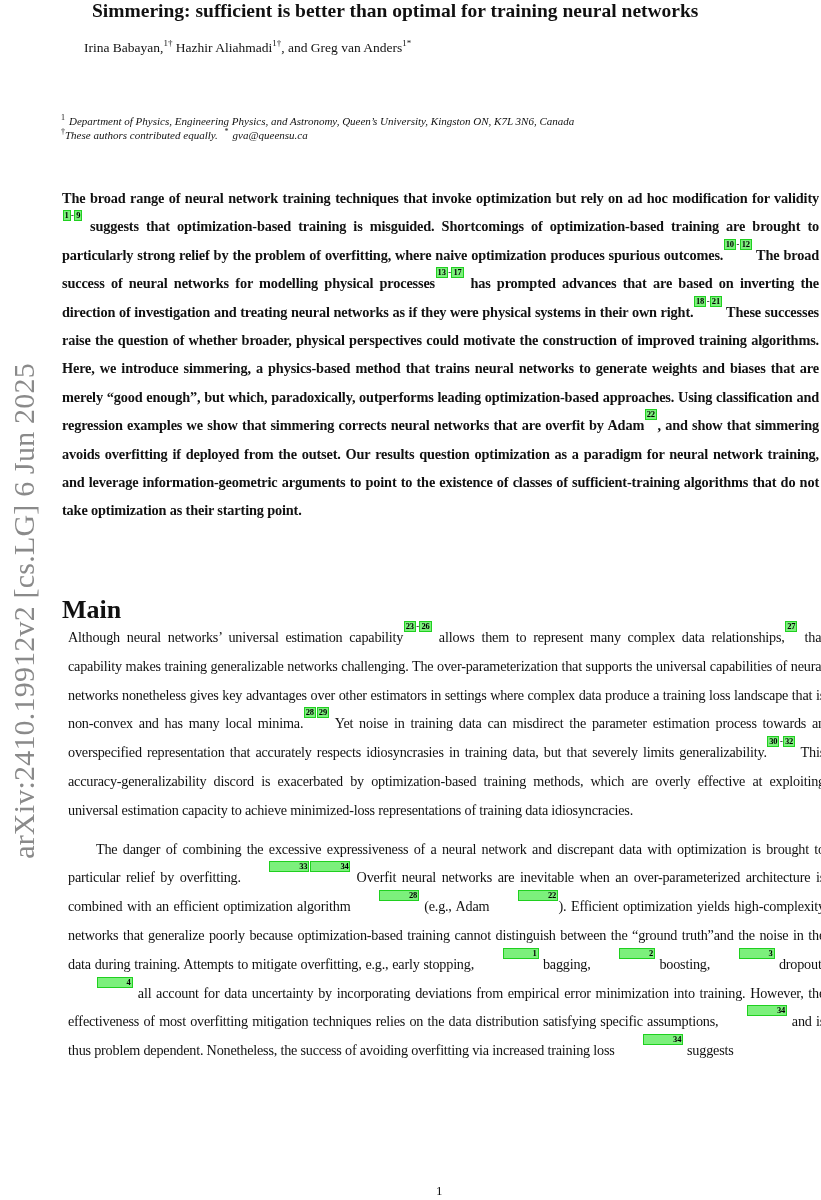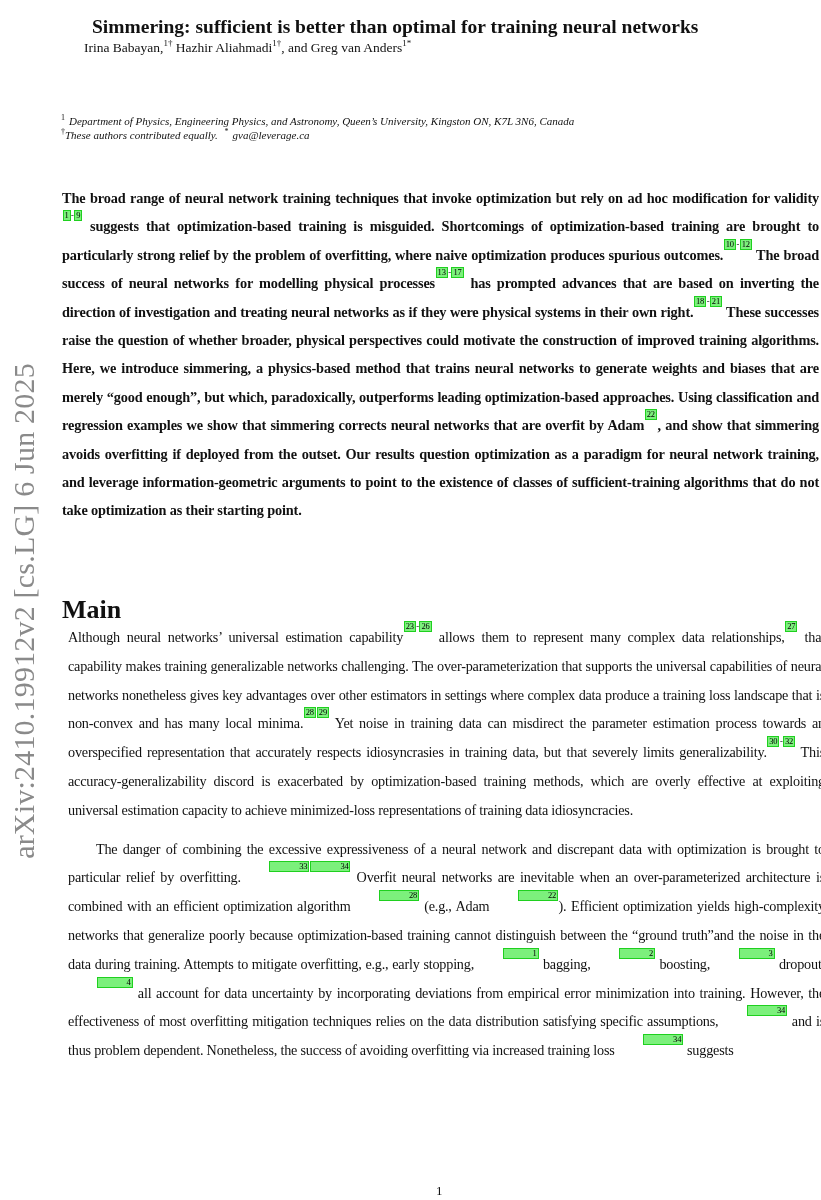--- a/index.html
+++ b/index.html
@@ -8,21 +8,21 @@
   .arxiv-stamp {
     position: absolute; left: 0; top: 318px; width: 48px; height: 585px;
     display: flex; align-items: center; justify-content: center;
   }
   .arxiv-stamp span {
     display: inline-block; transform: rotate(-90deg); white-space: nowrap;
     font-size: 30px; color: #8a8a8a; letter-spacing: 0.2px;
     font-family: "Liberation Serif", serif;
   }
   .title {
-    position: absolute; left: 92px; top: 16px; width: 700px;
+    position: absolute; left: 92px; top: 0px; width: 700px;
     font-size: 19.5px; font-weight: bold; white-space: nowrap;
   }
   .authors {
     position: absolute; left: 84px; top: 40px; font-size: 13.5px; white-space: nowrap;
   }
   sup { font-size: 9px; line-height: 0; position: relative; top: -1px; }
   .affil { position: absolute; left: 61px; font-size: 11px; font-style: italic; white-space: nowrap; }
   .affil .mark { font-style: normal; font-size: 8px; vertical-align: super; margin-right: 4px; }
   .affil-1 { top: 113px; }
   .affil-2 { top: 127px; }
@@ -35,21 +35,21 @@
     position: absolute; left: 62px; top: 595px; font-size: 26px; font-weight: bold;
   }
   .body-text {
     position: absolute; left: 68px; top: 623px; width: 757px;
     font-size: 14.2px; line-height: 28.8px; text-align: justify; letter-spacing: -0.2px;
   }
   .body-text p { margin: 0; }
   .body-text p.indent { text-indent: 28px; margin-top: 10px; }
   .cite {
     display: inline-block; font-size: 8.5px; line-height: 9px; vertical-align: top;
-    position: relative; top: -2px; font-weight: normal;
+    position: relative; top: -2px; font-weight: bold;
   }
   .cite a {
     display: inline-block; background: #7cf07c; border: 1px solid #1fd01f;
     padding: 0 1px; color: #000; text-decoration: none; margin: 0 0.5px;
   }
   .cite .dash { color: #000; }
   .page-number {
     position: absolute; left: 436px; top: 1183px; font-size: 13px;
   }
 </style>
@@ -65,21 +65,21 @@
 <div class="authors">
   <span>Irina Babayan,</span><sup>1†</sup>
   <span>Hazhir Aliahmadi</span><sup>1†</sup><span>, and Greg van Anders</span><sup>1*</sup>
 </div>
 
 <div class="affil affil-1">
   <span class="mark">1</span><span>Department of Physics, Engineering Physics, and Astronomy, Queen’s University, Kingston ON, K7L 3N6, Canada</span>
 </div>
 <div class="affil affil-2">
   <span class="mark" style="margin-right:0">†</span><span>These authors contributed equally.</span>
-  <span class="mark" style="margin-left:4px">*</span><span>gva@leverage.ca</span>
+  <span class="mark" style="margin-left:4px">*</span><span>gva@queensu.ca</span>
 </div>
 
 <div class="abstract">
   <span>The broad range of neural network training techniques that invoke optimization but rely on ad hoc modification for validity</span><span class="cite"><a>1</a><span class="dash">-</span><a>9</a></span><span> suggests that optimization-based training is misguided. Shortcomings of optimization-based training are brought to particularly strong relief by the problem of overfitting, where naive optimization produces spurious outcomes.</span><span class="cite"><a>10</a><span class="dash">-</span><a>12</a></span><span> The broad success of neural networks for modelling physical processes</span><span class="cite"><a>13</a><span class="dash">-</span><a>17</a></span><span> has prompted advances that are based on inverting the direction of investigation and treating neural networks as if they were physical systems in their own right.</span><span class="cite"><a>18</a><span class="dash">-</span><a>21</a></span><span> These successes raise the question of whether broader, physical perspectives could motivate the construction of improved training algorithms. Here, we introduce simmering, a physics-based method that trains neural networks to generate weights and biases that are merely “good enough”, but which, paradoxically, outperforms leading optimization-based approaches. Using classification and regression examples we show that simmering corrects neural networks that are overfit by Adam</span><span class="cite"><a>22</a></span><span>, and show that simmering avoids overfitting if deployed from the outset. Our results question optimization as a paradigm for neural network training, and leverage information-geometric arguments to point to the existence of classes of sufficient-training algorithms that do not take optimization as their starting point.</span>
 </div>
 
 <div class="section-heading">Main</div>
 
 <div class="body-text">
   <p><span>Although neural networks’ universal estimation capability</span><span class="cite"><a>23</a><span class="dash">-</span><a>26</a></span><span> allows them to represent many complex data relationships,</span><span class="cite"><a>27</a></span><span> that capability makes training generalizable networks challenging. The over-parameterization that supports the universal capabilities of neural networks nonetheless gives key advantages over other estimators in settings where complex data produce a training loss landscape that is non-convex and has many local minima.</span><span class="cite"><a>28</a><a>29</a></span><span> Yet noise in training data can misdirect the parameter estimation process towards an overspecified representation that accurately respects idiosyncrasies in training data, but that severely limits generalizability.</span><span class="cite"><a>30</a><span class="dash">-</span><a>32</a></span><span> This accuracy-generalizability discord is exacerbated by optimization-based training methods, which are overly effective at exploiting universal estimation capacity to achieve minimized-loss representations of training data idiosyncracies.</span></p>

